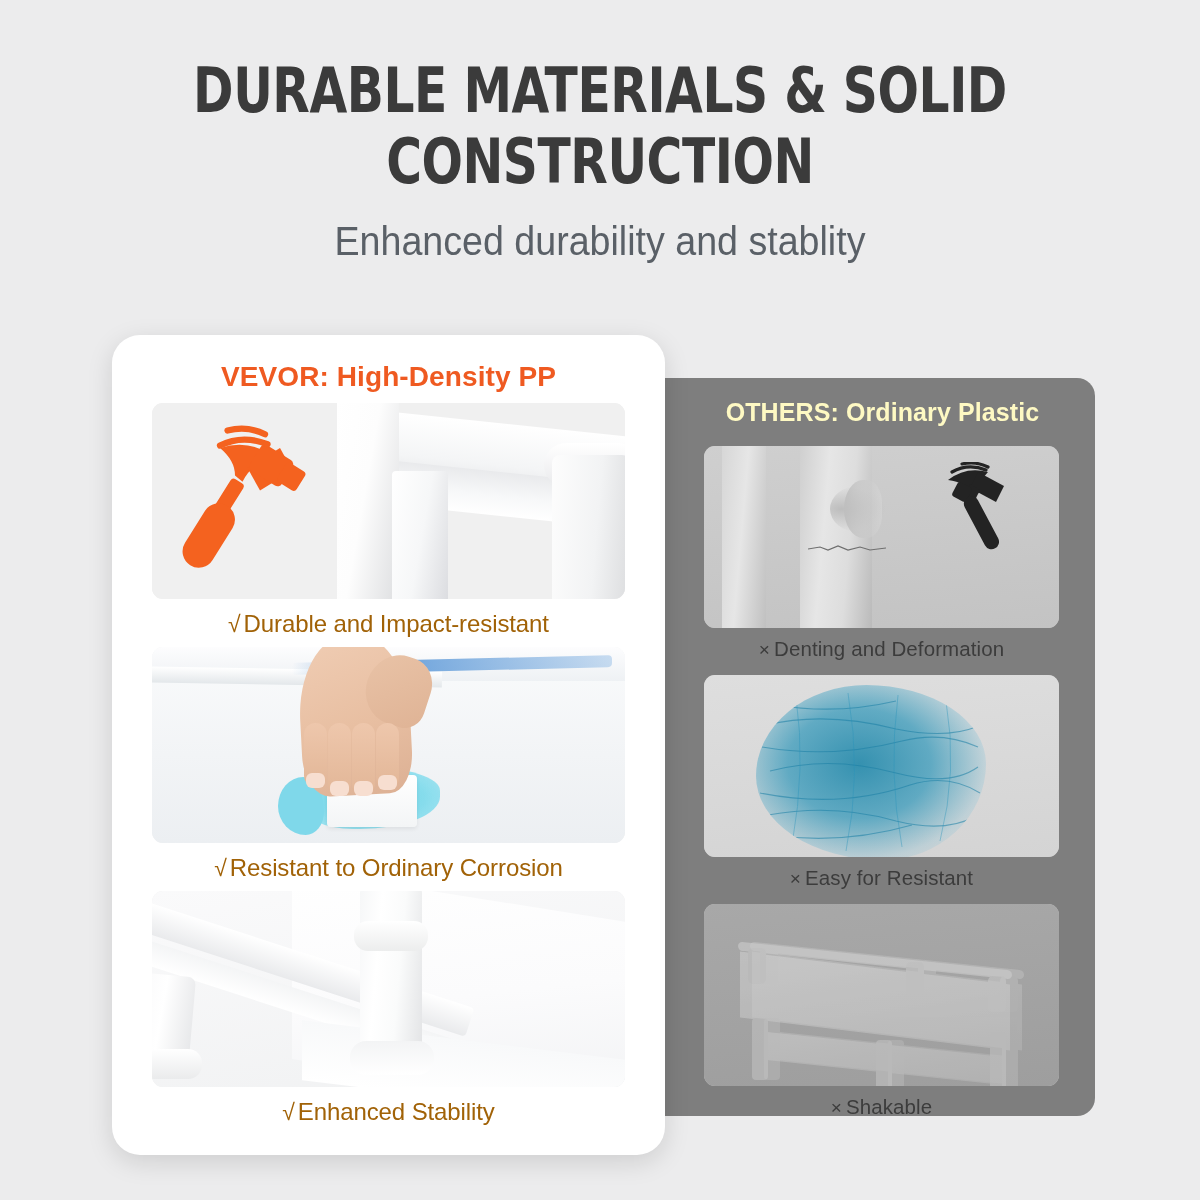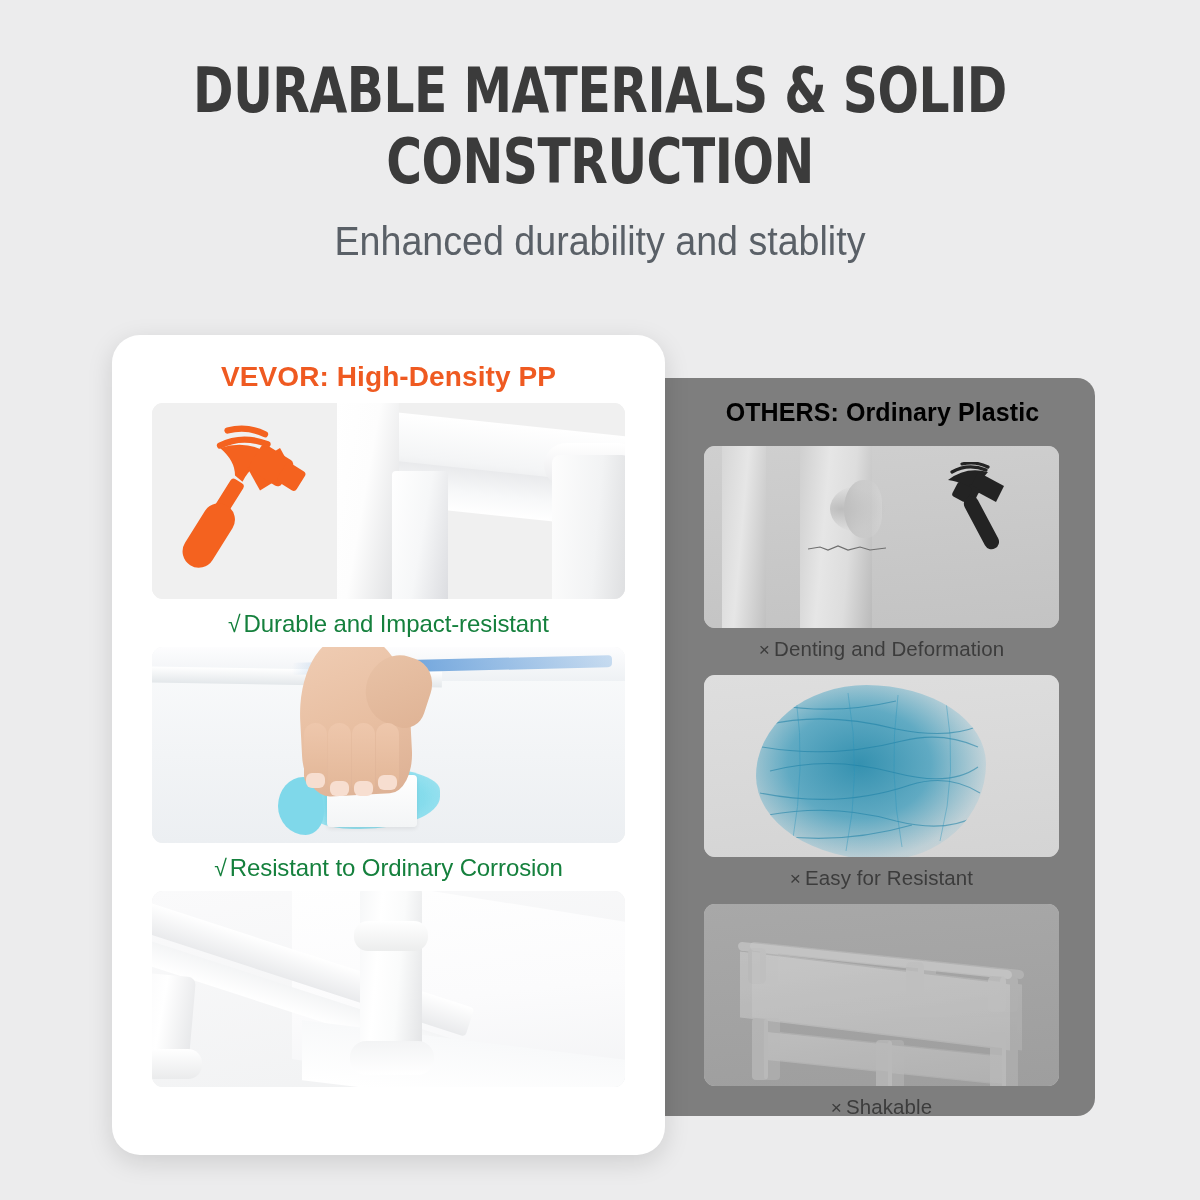--- a/index.html
+++ b/index.html
@@ -29,21 +29,21 @@
   }
 
   
   .others-panel{
     position:absolute;left:594px;top:378px;width:501px;height:738px;
     background:#7e7e7e;border-radius:18px;
   }
   .others-title{
     position:absolute;left:0;right:0;top:20px;
     text-align:center;padding-left:76px;
-    color:#000000;font-size:25px;font-weight:700;
+    color:#fef9c3;font-size:25px;font-weight:700;
     letter-spacing:0.1px;
   }
   .others-list{
     position:absolute;left:110px;top:68px;width:355px;
   }
   .others-item{margin-bottom:14px;}
   .others-photo{
     width:355px;height:182px;border-radius:11px;overflow:hidden;position:relative;
     background:#c6c6c6;
   }
@@ -65,21 +65,21 @@
   }
   .vevor-list{
     position:absolute;left:40px;top:68px;width:473px;
   }
   .vevor-item{margin-bottom:9px;}
   .vevor-photo{
     width:473px;height:196px;border-radius:11px;overflow:hidden;position:relative;
     background:#efefef;
   }
   .vevor-cap{
-    text-align:center;color:#15803d;font-size:24px;
+    text-align:center;color:#a16207;font-size:24px;
     padding-top:11px;letter-spacing:-0.1px;
   }
   .vevor-cap .mk{font-size:23px;padding-right:3px;}
 
   
   .p1-bg{position:absolute;inset:0;background:#f0f0f0;}
   .p1-tube-a{
     position:absolute;left:185px;top:-8px;width:62px;height:215px;
     background:linear-gradient(100deg,#ffffff 0%,#fdfdfd 45%,#dcdddf 100%);
   }
@@ -433,16 +433,17 @@
         <div class="p3-deck"></div>
         <div class="p3-rail"></div>
         <div class="p3-rail2"></div>
         <div class="p3-lowdeck"></div>
         <div class="p3-post"></div>
         <div class="p3-collar"></div>
         <div class="p3-base"></div>
         <div class="p3-leftpost"></div>
         <div class="p3-leftcap"></div>
       </div>
+      <div class="vevor-cap"><span class="mk">√</span><span>Enhanced Stability</span></div>
     </div>
 
   </div>
 </div>
 
 </body></html>

